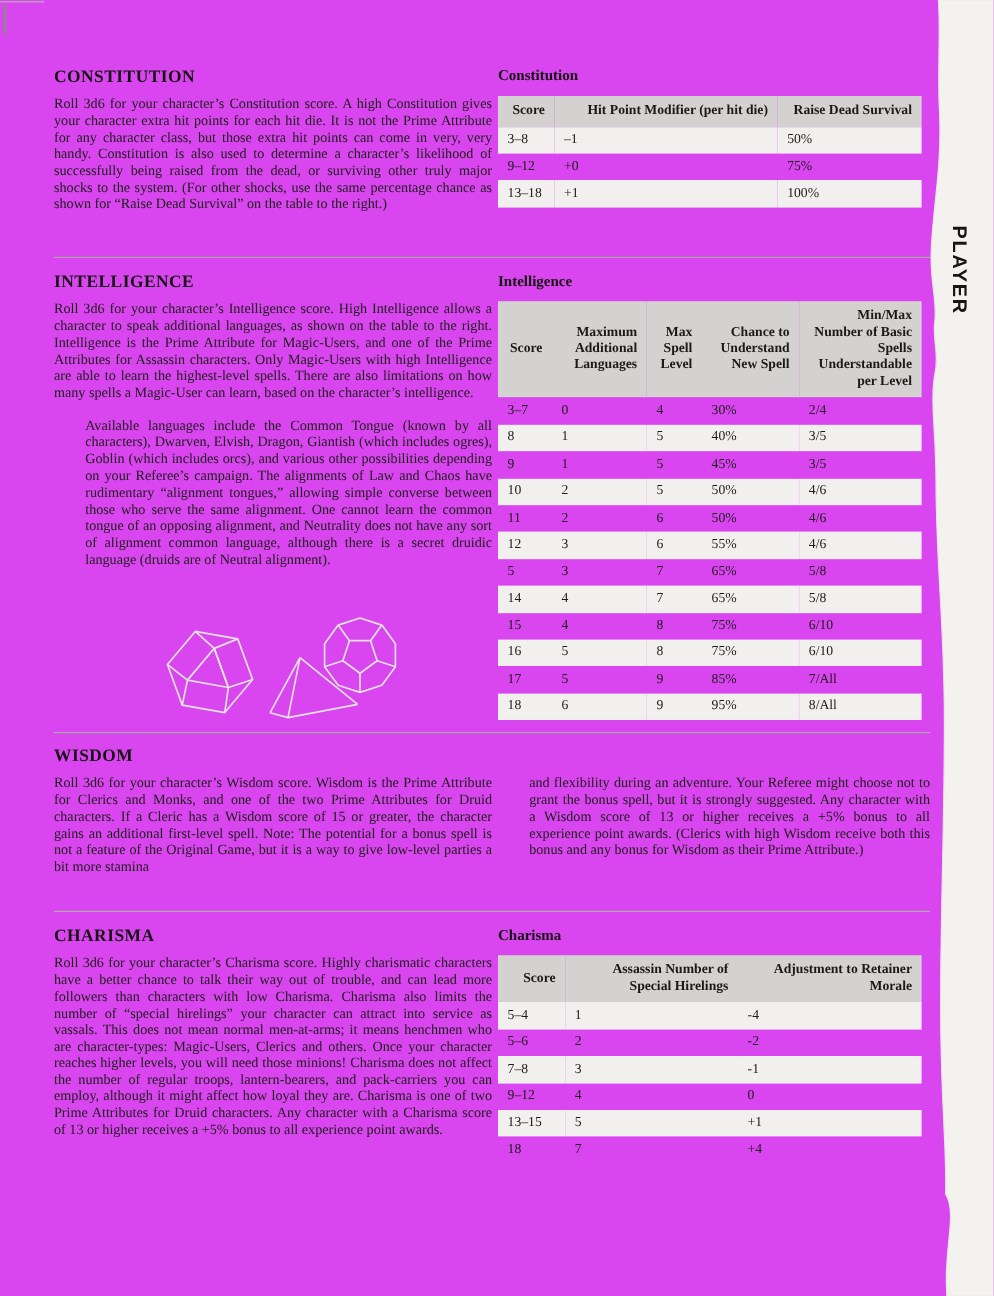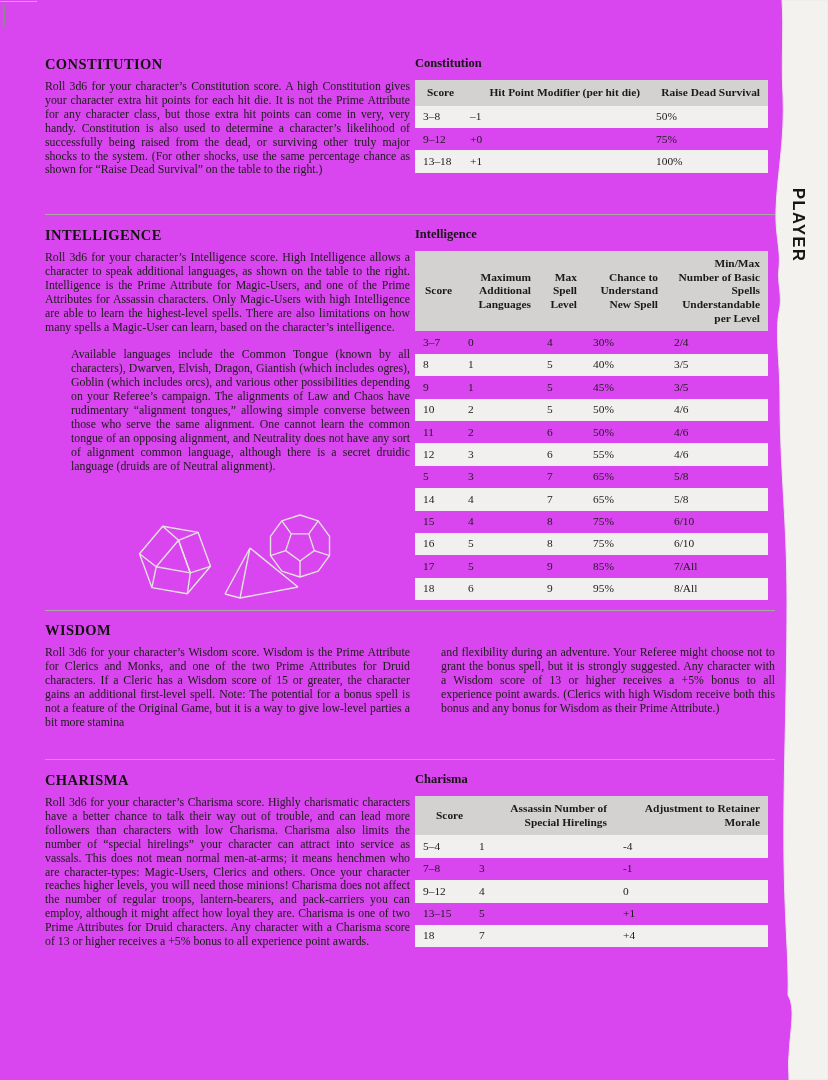--- a/index.html
+++ b/index.html
@@ -251,20 +251,25 @@
               <th>Adjustment to Retainer Morale</th>
             </tr>
           </thead>
         <tbody>
             <tr>
               <td>5–4</td>
               <td>1</td>
               <td>-4</td>
             </tr>
             <tr>
+              <td>5–6</td>
+              <td>2</td>
+              <td>-2</td>
+            </tr>
+            <tr>
               <td>7–8</td>
               <td>3</td>
               <td>-1</td>
             </tr>
             <tr>
               <td>9–12</td>
               <td>4</td>
               <td>0</td>
             </tr>
             <tr>

